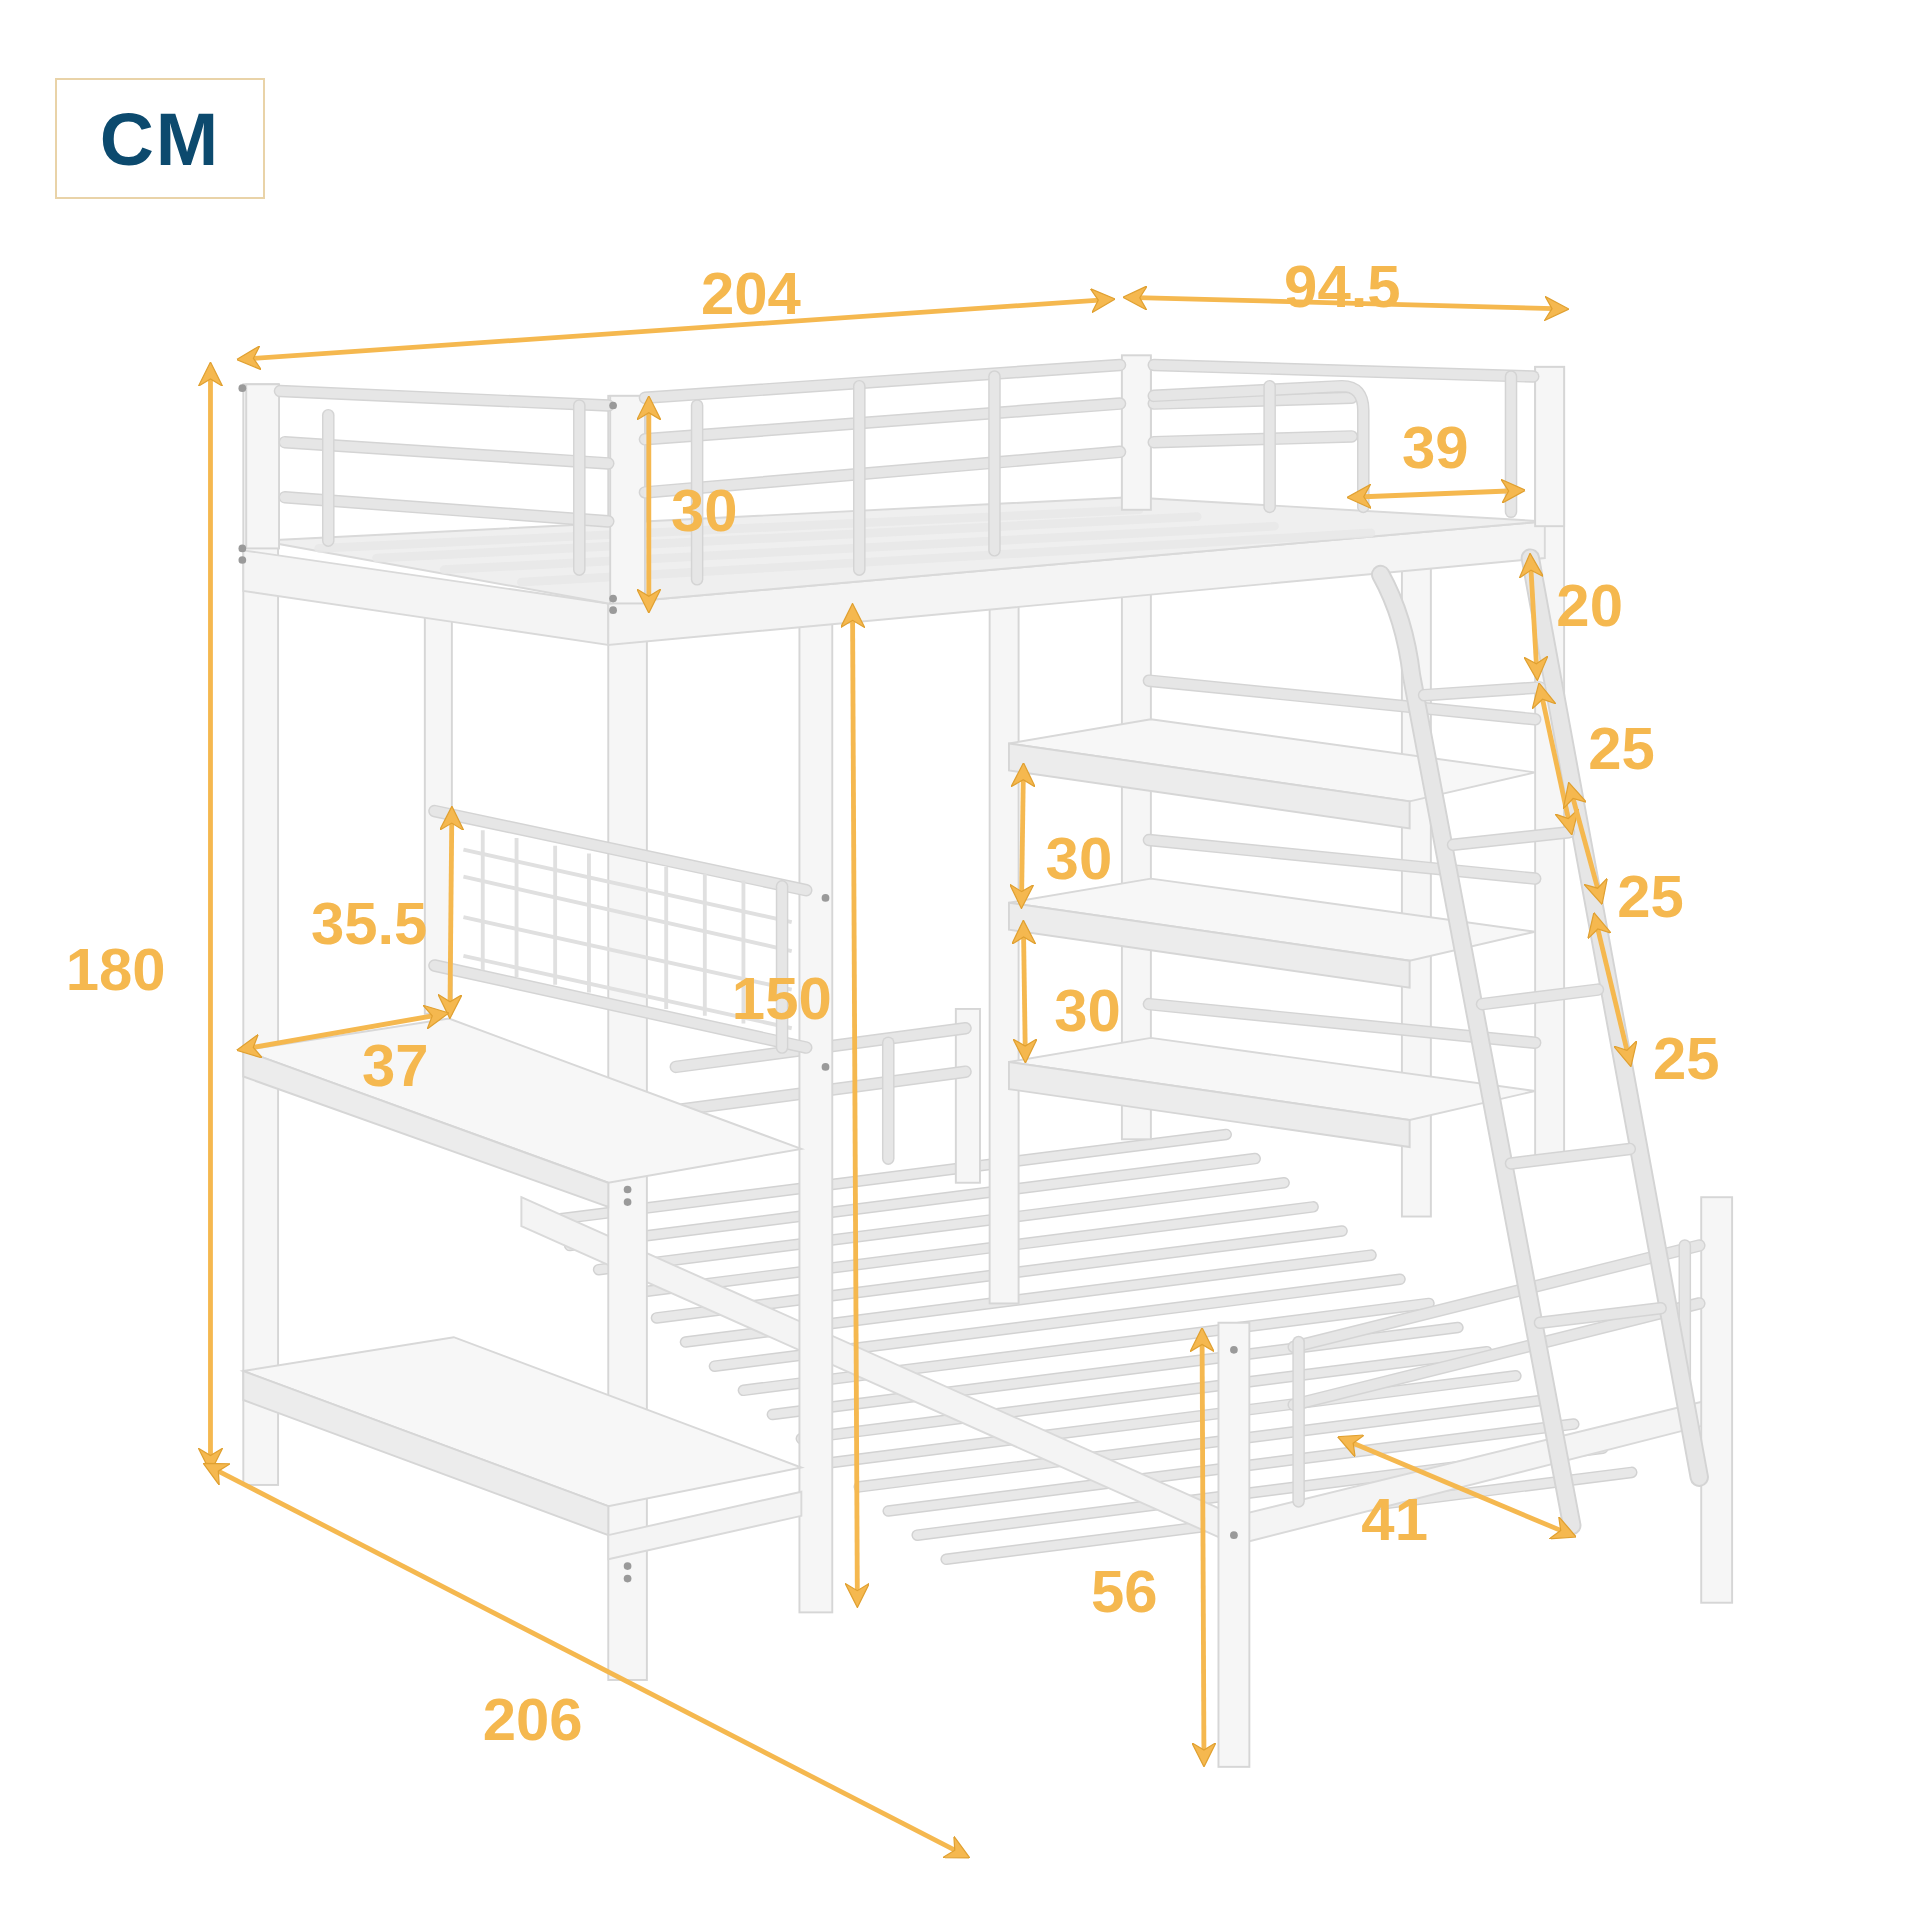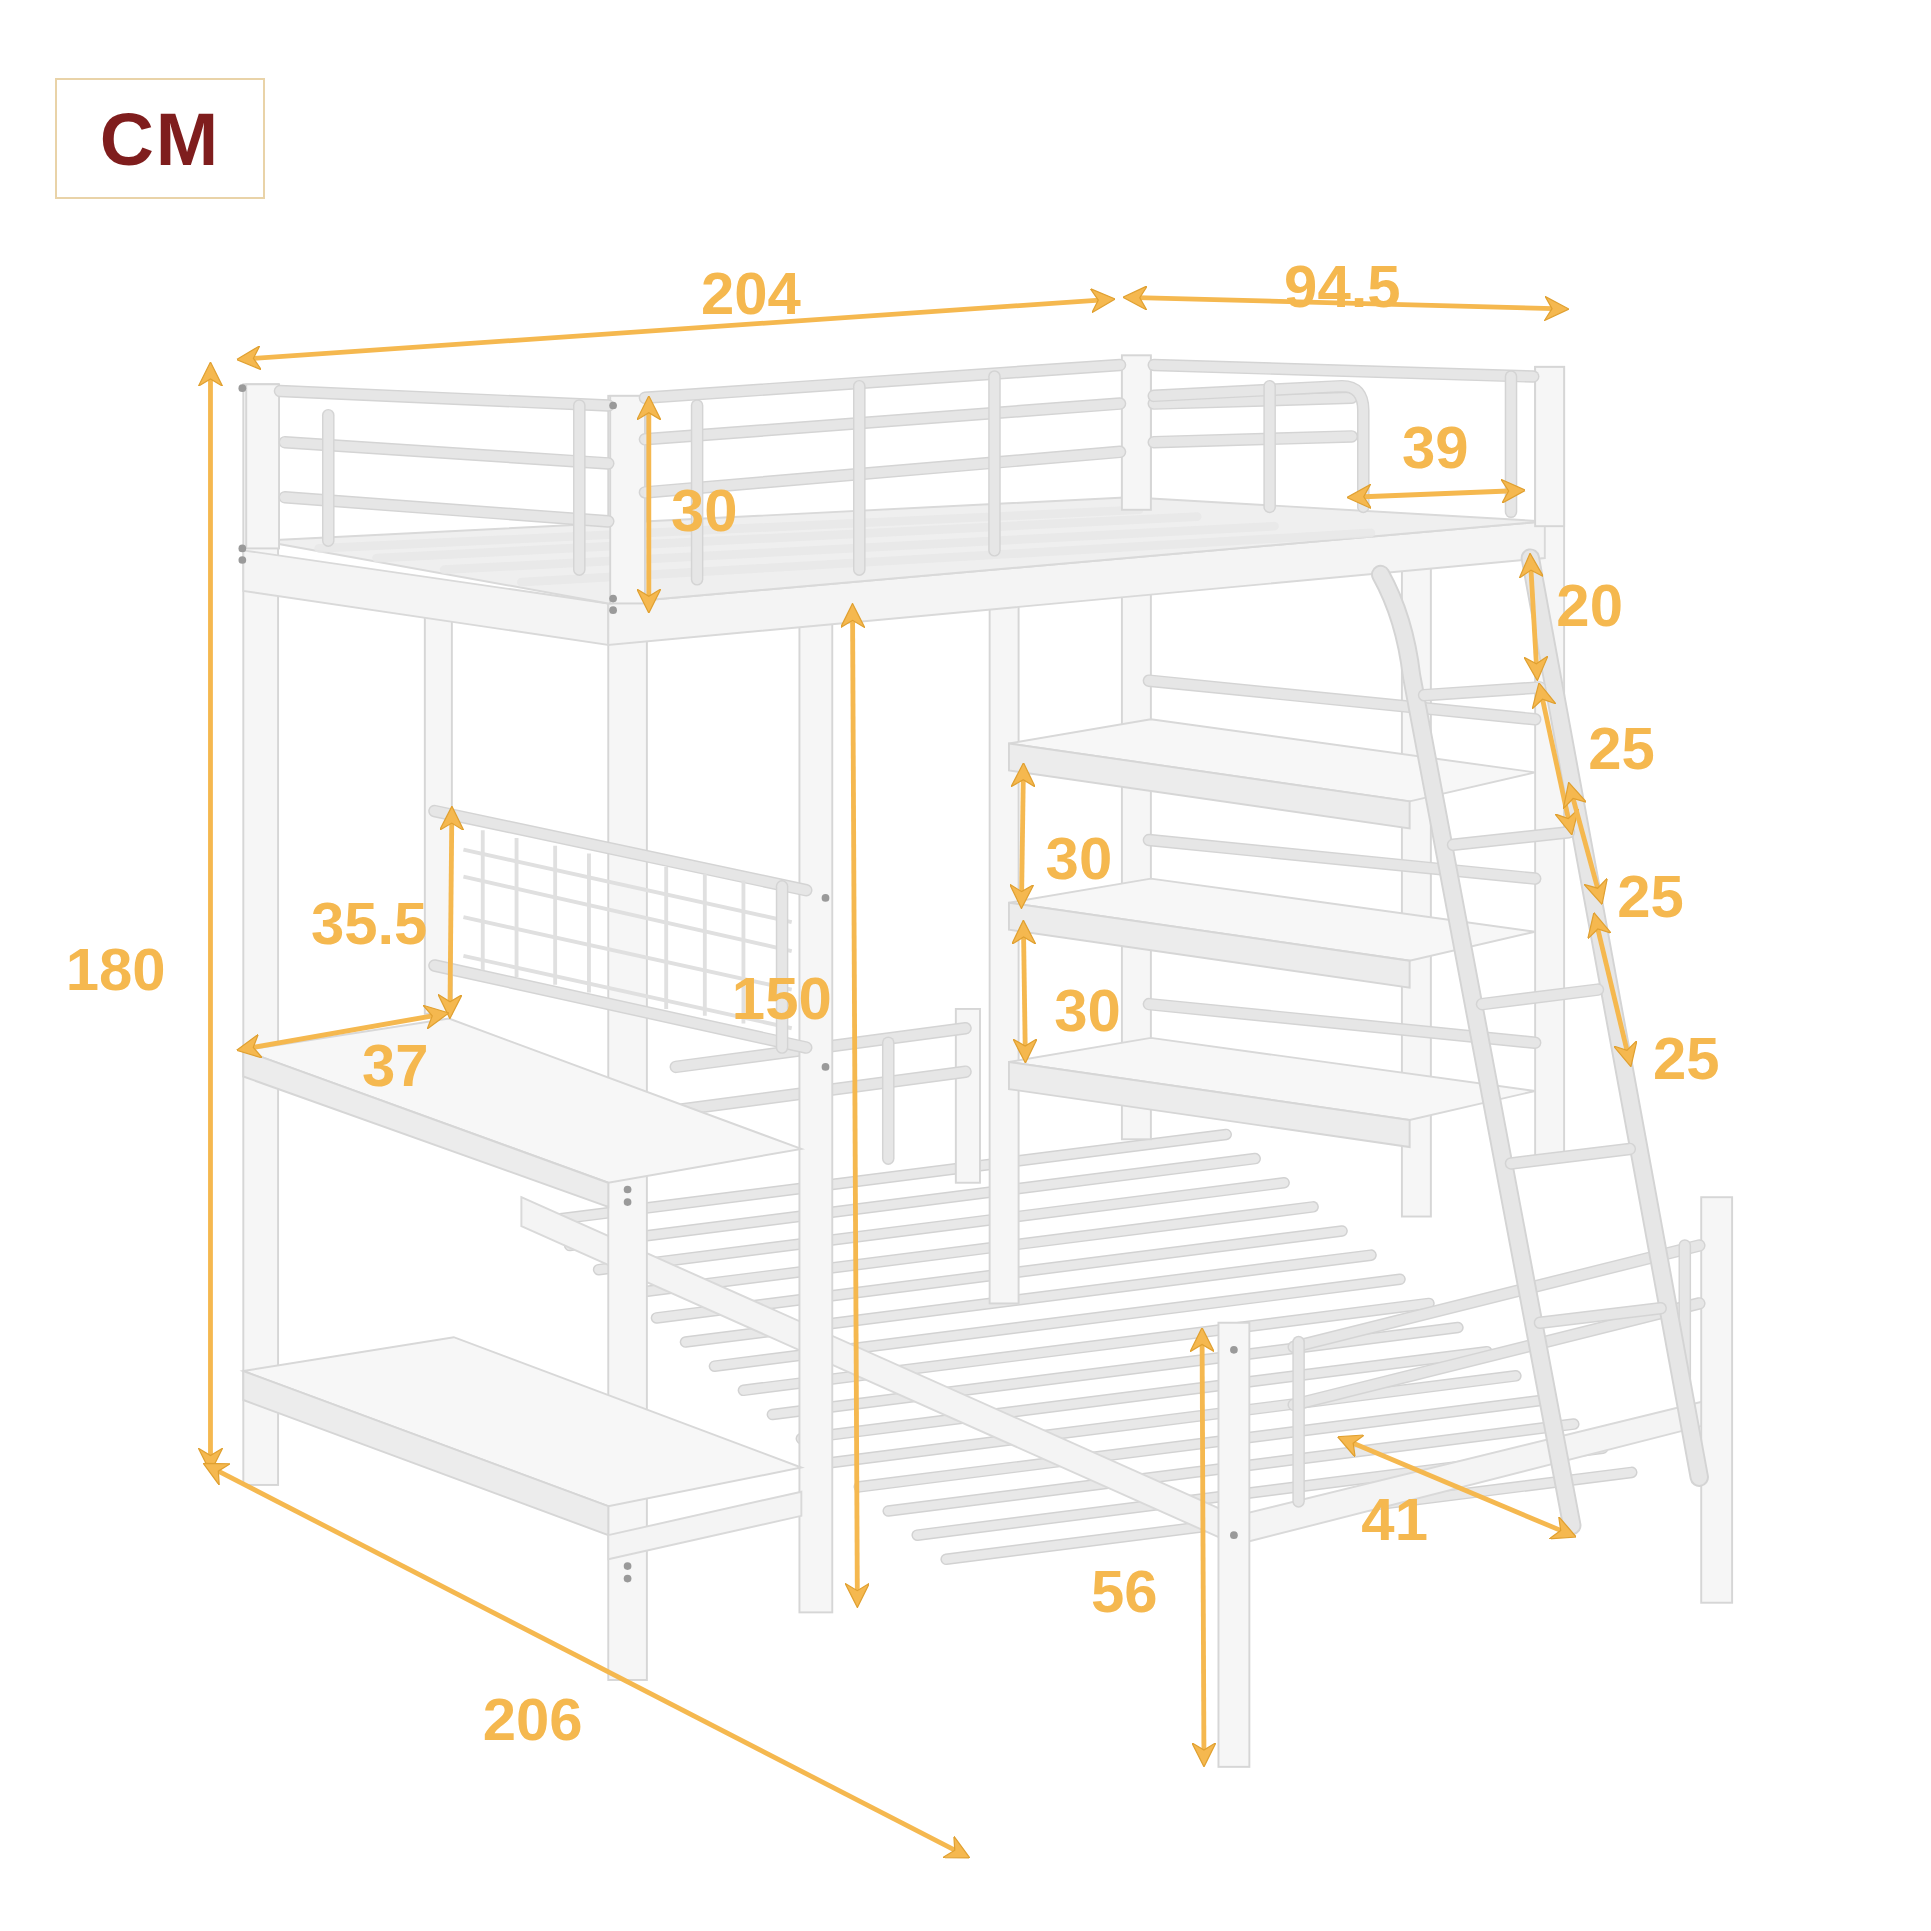--- a/index.html
+++ b/index.html
@@ -2,21 +2,21 @@
 <html><head>
 <meta charset="utf-8">
 <style>
   html, body { margin: 0; padding: 0; background: #ffffff; }
   body { width: 1931px; height: 1931px; position: relative; overflow: hidden; font-family: "Liberation Sans", sans-serif; }
   .unit-box {
     position: absolute; left: 55px; top: 78px; width: 210px; height: 121px;
     border: 2.9px solid #e9d3a8; box-sizing: border-box; background: #fff;
     display: flex; align-items: center; justify-content: center;
   }
-  .unit-box span { font-family: "Liberation Sans", sans-serif; font-weight: 700; font-size: 75px; color: #7f1d1d; letter-spacing: 1.9px; }
+  .unit-box span { font-family: "Liberation Sans", sans-serif; font-weight: 700; font-size: 75px; color: #0c4a6e; letter-spacing: 1.9px; }
   svg.stage { position: absolute; left: 0; top: 0; }
   .frame { fill: #f4f4f4; stroke: #d9d9d9; stroke-width: 2; }
   .post  { fill: #f6f6f6; stroke: #d6d6d6; stroke-width: 2; }
   .rail  { stroke: #e6e6e6; stroke-width: 10; stroke-linecap: round; fill: none; }
   .rail-o{ stroke: #d4d4d4; stroke-width: 13; stroke-linecap: round; fill: none; }
   .slat  { stroke: #e8e8e8; stroke-width: 9; stroke-linecap: round; }
   .slat-o{ stroke: #d2d2d2; stroke-width: 12; stroke-linecap: round; }
   .mesh  { stroke: #e0e0e0; stroke-width: 4; fill: none; }
   .shelf { fill: #f7f7f7; stroke: #d8d8d8; stroke-width: 2; }
   .shelf-edge { fill: #ececec; stroke: #d6d6d6; stroke-width: 2; }

